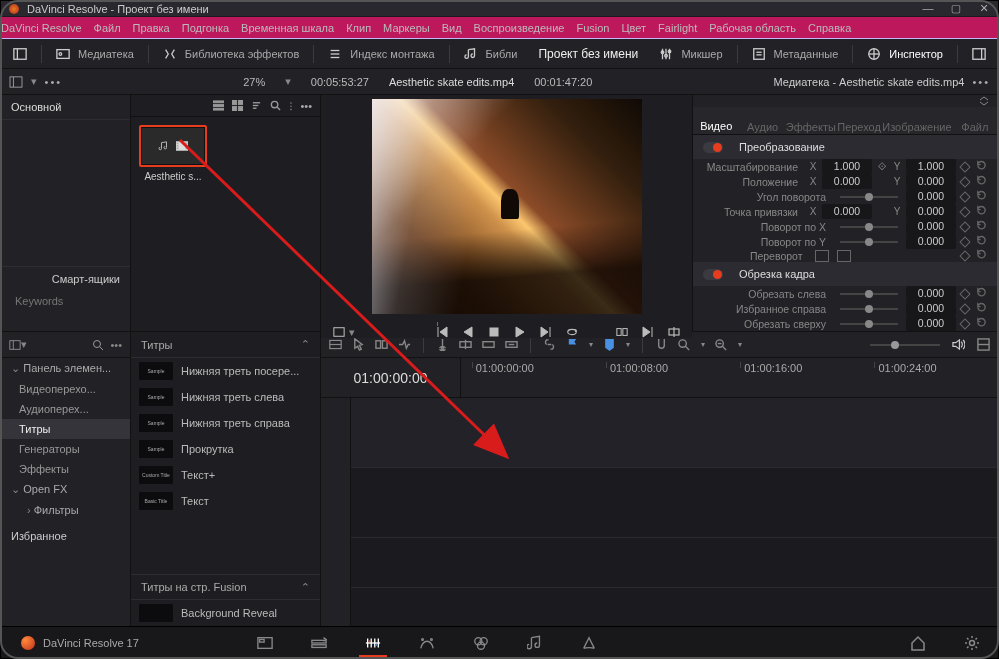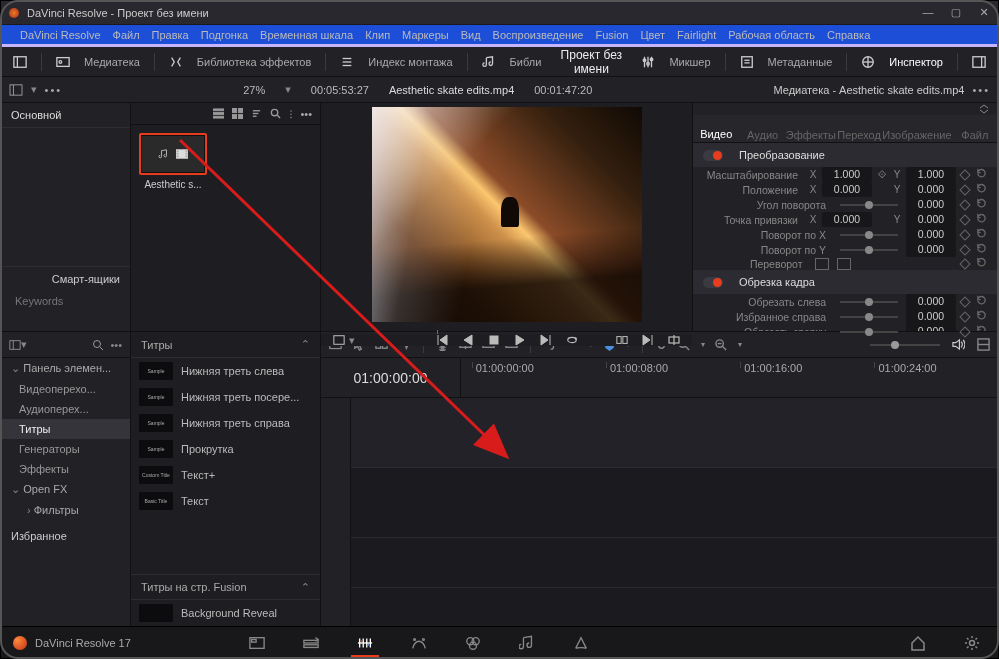--- a/index.html
+++ b/index.html
@@ -1,26 +1,26 @@
 <!DOCTYPE html>
 <html><head>
 <meta charset="utf-8">
 <style>
 * { margin:0; padding:0; box-sizing:border-box; font-family:"Segoe UI",Arial,sans-serif; font-size:11px; color:#aaa; user-select:none;}
 body { background:#000; overflow:hidden; width:999px; height:659px; position:relative;}
 .app { background:#28282e; border:1px solid #000; width:999px; height:659px; display:flex; flex-direction:column;}
-.titlebar { height:24px; background:#28282e; display:flex; align-items:center; padding:0 8px; border-bottom:1px solid #1a1a1c;}
+.titlebar { height:16px; background:#28282e; display:flex; align-items:center; padding:0 8px; border-bottom:1px solid #1a1a1c;}
 .titlebar .logo { width:10px; height:10px; border-radius:50%; background:radial-gradient(circle,#e87c20,#b02a20); margin-right:8px;}
 .titlebar .title { flex:1; color:#ccc;}
 .win-controls { display:flex; gap:16px; color:#aaa;}
 .win-controls div { width:12px; text-align:center; cursor:default;}
-.menubar { height:22px; display:flex; align-items:center; gap:12px; padding:0 19px; background:#1d4ed8; border-bottom:3px solid #c4b5fd; font-size:11px;}
+.menubar { height:22px; display:flex; align-items:center; gap:12px; padding:0 0; background:#be185d; border-bottom:1px solid #c4b5fd; font-size:11px;}
 .menubar span { color:#bbb;}
 .toolbar { height:30px; background:#212126; display:flex; align-items:center; padding:0 6px; border-bottom:1px solid #111; gap:4px;}
-.tbtn { height:22px; padding:0 6px; display:flex; align-items:center; gap:14px; color:#ccc; border-radius:2px;}
+.tbtn { height:22px; padding:0 6px; display:flex; align-items:center; gap:8px; color:#ccc; border-radius:2px;}
 .tbtn svg { width:14px; height:14px; fill:none; stroke:#ccc; stroke-width:1.5;}
 .tbtn.active { color:#fff;}
 .sep { width:1px; height:18px; background:#3a3a40; margin:0 4px;}
 .spacer { flex:1;}
 .proj-title { color:#eee; font-size:12px;}
 .subhead { height:26px; background:#212126; display:flex; align-items:center; padding:0 8px; gap:8px; border-bottom:1px solid #111; font-size:11px;}
 .subhead .dots { letter-spacing:2px; color:#aaa;}
 .subhead .clipinfo { flex:1; display:flex; justify-content:center; gap:20px; align-items:center;}
 .subhead .clipinfo span { color:#bbb;}
 .subhead .rh { color:#ccc;}
@@ -99,21 +99,21 @@
 .tl-head { height:40px; border-bottom:1px solid #111; display:flex;}
 .tl-tc { width:140px; display:flex; align-items:center; justify-content:center; font-size:14px; color:#ddd; border-right:1px solid #111; background:#212126;}
 .tl-ruler { flex:1; position:relative; background:#212126; font-size:9px; color:#666;}
 .tl-ruler .tick { position:absolute; top:4px; border-left:1px solid #444; height:6px; padding-left:3px;}
 .tl-body { flex:1; display:flex;}
 .tl-tracks-hdr { width:30px; border-right:1px solid #111; background:#212126;}
 .tl-tracks { flex:1; position:relative; background:#1b1b1f;}
 .tl-track { height:50px; border-bottom:1px solid #2a2a2f;}
 .tl-track.vid { background:#222228;}
 .bottombar { height:32px; background:#18181b; border-top:1px solid #000; display:flex; align-items:center; padding:0 12px; gap:26px;}
-.bottombar .brand { display:flex; align-items:center; gap:8px; color:#ccc; font-size:11px;}
+.bottombar .brand { display:flex; align-items:center; gap:8px; color:#ccc; font-size:11px;margin-left:8px;}
 .bottombar .brand .dot { width:14px; height:14px; background:radial-gradient(circle at 30% 30%,#ff8a3a,#c0301a); border-radius:50%; position:relative;}
 .bottombar .bicon { width:28px; display:flex; justify-content:center;}
 .bottombar .bicon svg { width:16px; height:16px; stroke:#888; fill:none; stroke-width:1.5;}
 .bottombar .bicon.active svg { stroke:#fff;}
 .bottombar .bicon.active { border-bottom:2px solid #e73c1e; padding-bottom:4px; margin-bottom:-6px;}
 
 .arrow { position:absolute; left:0; top:0; pointer-events:none; z-index:50;}
 .shell { position:absolute; inset:0; border:2px solid #555; border-radius:18px; pointer-events:none; z-index:60;}
 </style>
 </head>
@@ -502,25 +502,25 @@
     </div>
 
     <div class="low-titles">
       <div class="lt-hdr">
           <span>Титры</span>
           <span style="color:#888">⌃</span>
         </div>
       <div class="lt-list">
         <div class="lt-item">
             <div class="lt-thumb">Sample</div>
-            <span class="lt-label">Нижняя треть слева</span>
+            <span class="lt-label">Нижняя треть посере...</span>
           </div>
         <div class="lt-item">
             <div class="lt-thumb">Sample</div>
-            <span class="lt-label">Нижняя треть посере...</span>
+            <span class="lt-label">Нижняя треть слева</span>
           </div>
         <div class="lt-item">
             <div class="lt-thumb">Sample</div>
             <span class="lt-label">Нижняя треть справа</span>
           </div>
         <div class="lt-item">
             <div class="lt-thumb">Sample</div>
             <span class="lt-label">Прокрутка</span>
           </div>
         <div class="lt-item">

